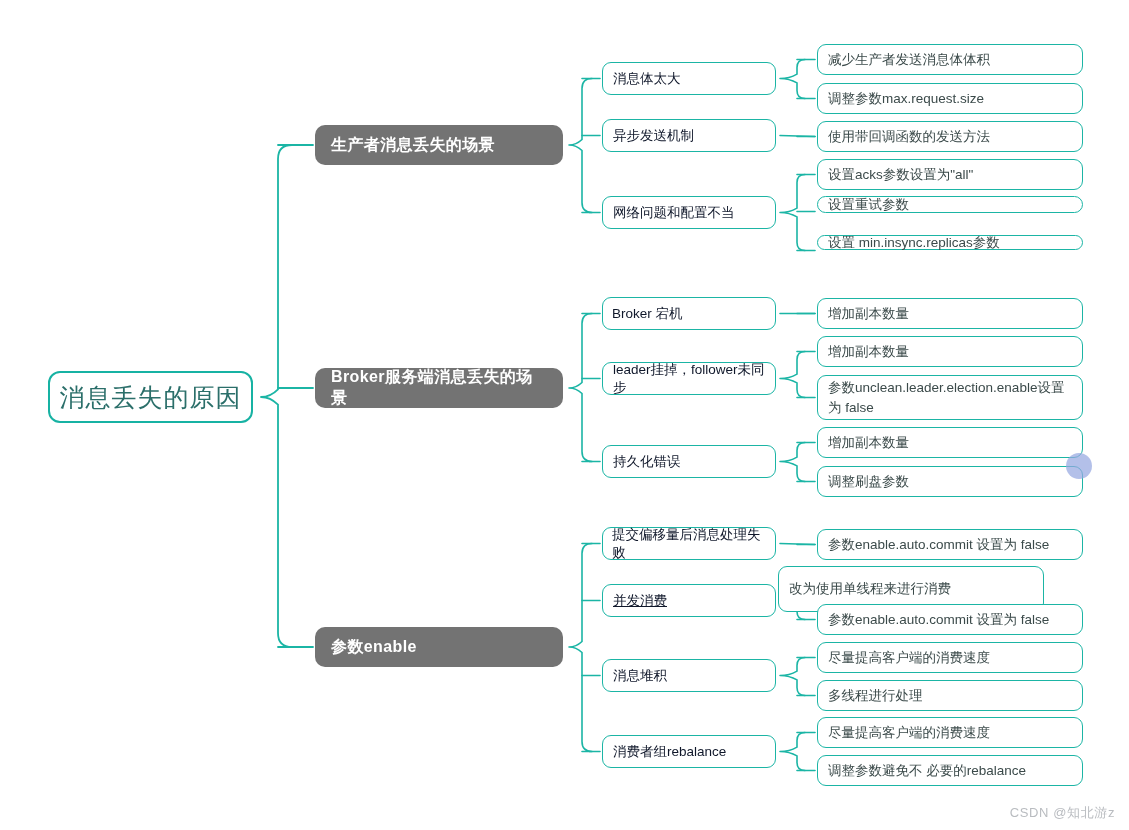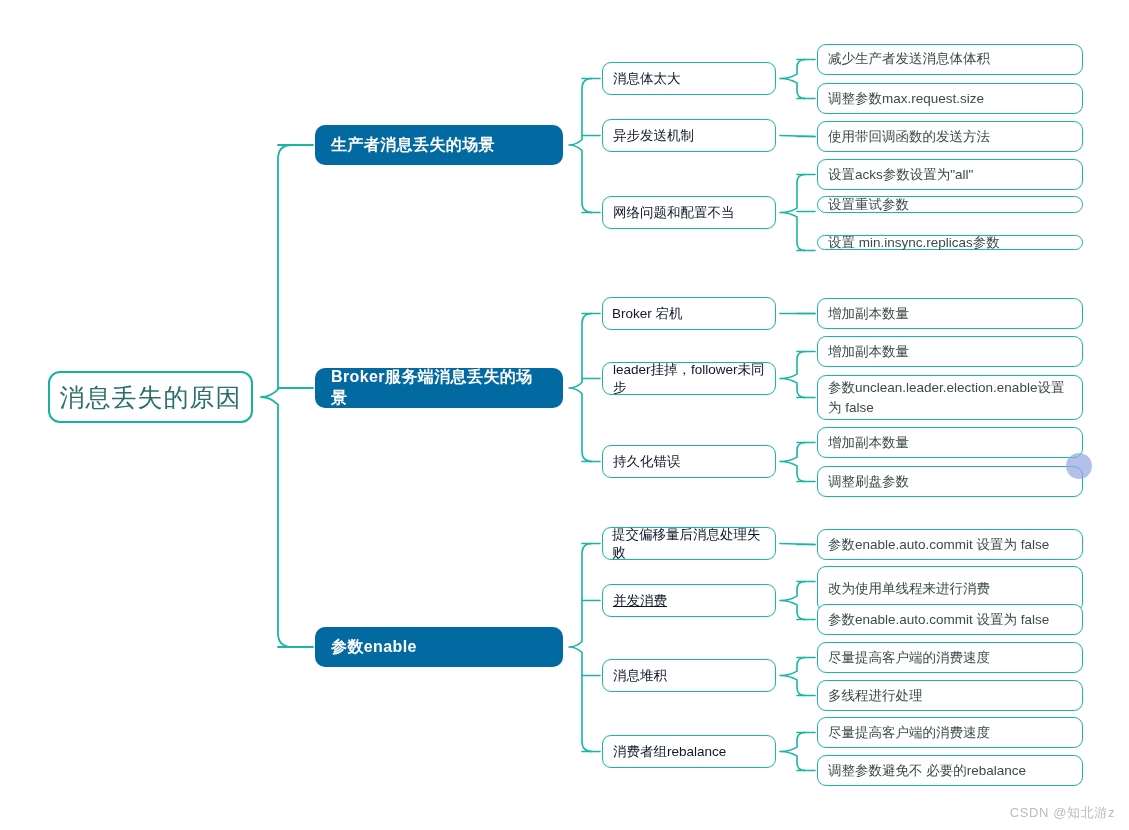--- a/index.html
+++ b/index.html
@@ -39,21 +39,21 @@
     border: 2px solid #17b2a3;
     background: #ffffff;
     color: #2b6f6a;
     font-size: 25px;
     justify-content: center;
     border-radius: 12px;
     letter-spacing: 1px;
   }
   
   .n2 {
-    background: #0369a1;
+    background: #737373;
     color: #ffffff;
     font-size: 16px;
     font-weight: bold;
     padding: 0 16px;
     border-radius: 10px;
     letter-spacing: 0.4px;
   }
   
   .n3 {
     border: 1.6px solid #1bb5a5;
@@ -139,42 +139,42 @@
       <path d="M 797 657.5 L 815 657.5" fill="none" stroke="#1bb5a5" stroke-width="1.6" stroke-linecap="round"></path>
       <path d="M 797 695.5 L 815 695.5" fill="none" stroke="#1bb5a5" stroke-width="1.6" stroke-linecap="round"></path>
       <path d="M 780 751.5 q 9.350000000000001 0 17 -4.4 L 797 740.5 q 0 -8 8 -8 M 780 751.5 q 9.350000000000001 0 17 4.4 L 797 762.5 q 0 8 8 8" fill="none" stroke="#1bb5a5" stroke-width="1.6" stroke-linecap="round"></path>
       <path d="M 797 732.5 L 815 732.5" fill="none" stroke="#1bb5a5" stroke-width="1.6" stroke-linecap="round"></path>
       <path d="M 797 770.5 L 815 770.5" fill="none" stroke="#1bb5a5" stroke-width="1.6" stroke-linecap="round"></path>
     </svg>
   <div id="nodes">
       <div class="node n1" style="left: 48px; top: 371px; width: 205px; height: 52px;">消息丢失的原因</div>
       <div class="node n2" style="left: 315px; top: 125px; width: 248px; height: 40px;">生产者消息丢失的场景</div>
       <div class="node n3" style="left: 602px; top: 62px; width: 174px; height: 33px;">消息体太大</div>
-      <div class="node n4" style="left: 817px; top: 44px; width: 266px; height: 31px; font-family: Liberation Mono, monospace;">减少生产者发送消息体体积</div>
+      <div class="node n4" style="left: 817px; top: 44px; width: 266px; height: 31px;">减少生产者发送消息体体积</div>
       <div class="node n4" style="left: 817px; top: 83px; width: 266px; height: 31px;">调整参数max.request.size</div>
       <div class="node n3" style="left: 602px; top: 119px; width: 174px; height: 33px;">异步发送机制</div>
       <div class="node n4" style="left: 817px; top: 121px; width: 266px; height: 31px;">使用带回调函数的发送方法</div>
       <div class="node n3" style="left: 602px; top: 196px; width: 174px; height: 33px;">网络问题和配置不当</div>
       <div class="node n4" style="left: 817px; top: 159px; width: 266px; height: 31px;">设置acks参数设置为"all"</div>
       <div class="node n4" style="left: 817px; top: 196px; width: 266px; height: 17px;">设置重试参数</div>
       <div class="node n4" style="left: 817px; top: 235px; width: 266px; height: 15px;">设置 min.insync.replicas参数</div>
       <div class="node n2" style="left: 315px; top: 368px; width: 248px; height: 40px;">Broker服务端消息丢失的场景</div>
       <div class="node n3" style="left: 602px; top: 297px; width: 174px; height: 33px; padding-left: 9px;">Broker 宕机</div>
       <div class="node n4" style="left: 817px; top: 298px; width: 266px; height: 31px;">增加副本数量</div>
       <div class="node n3" style="left: 602px; top: 362px; width: 174px; height: 33px;">leader挂掉，follower未同步</div>
       <div class="node n4" style="left: 817px; top: 336px; width: 266px; height: 31px;">增加副本数量</div>
       <div class="node n4 multi" style="left: 817px; top: 375px; width: 266px; height: 45px;">参数unclean.leader.election.enable设置为 false</div>
       <div class="node n3" style="left: 602px; top: 445px; width: 174px; height: 33px;">持久化错误</div>
       <div class="node n4" style="left: 817px; top: 427px; width: 266px; height: 31px;">增加副本数量</div>
       <div class="node n4" style="left: 817px; top: 466px; width: 266px; height: 31px;">调整刷盘参数</div>
       <div class="node n2" style="left: 315px; top: 627px; width: 248px; height: 40px;">参数enable</div>
       <div class="node n3" style="left: 602px; top: 527px; width: 174px; height: 33px; padding-left: 9px;">提交偏移量后消息处理失败</div>
       <div class="node n4" style="left: 817px; top: 529px; width: 266px; height: 31px;">参数enable.auto.commit 设置为 false</div>
       <div class="node n3" style="left: 602px; top: 584px; width: 174px; height: 33px; text-decoration: underline;">并发消费</div>
-      <div class="node n4" style="left: 817px; top: 566px; width: 266px; height: 46px;">改为使用单线程来进行消费</div>
+      <div class="node n4" style="left: 778px; top: 566px; width: 266px; height: 46px;">改为使用单线程来进行消费</div>
       <div class="node n4" style="left: 817px; top: 604px; width: 266px; height: 31px;">参数enable.auto.commit 设置为 false</div>
       <div class="node n3" style="left: 602px; top: 659px; width: 174px; height: 33px;">消息堆积</div>
       <div class="node n4" style="left: 817px; top: 642px; width: 266px; height: 31px;">尽量提高客户端的消费速度</div>
       <div class="node n4" style="left: 817px; top: 680px; width: 266px; height: 31px;">多线程进行处理</div>
       <div class="node n3" style="left: 602px; top: 735px; width: 174px; height: 33px;">消费者组rebalance</div>
       <div class="node n4" style="left: 817px; top: 717px; width: 266px; height: 31px;">尽量提高客户端的消费速度</div>
       <div class="node n4" style="left: 817px; top: 755px; width: 266px; height: 31px;">调整参数避免不 必要的rebalance</div>
     </div>
   <div id="cursor" style="left: 1066px; top: 453px;"></div>
   <div id="watermark">CSDN @知北游z</div>

